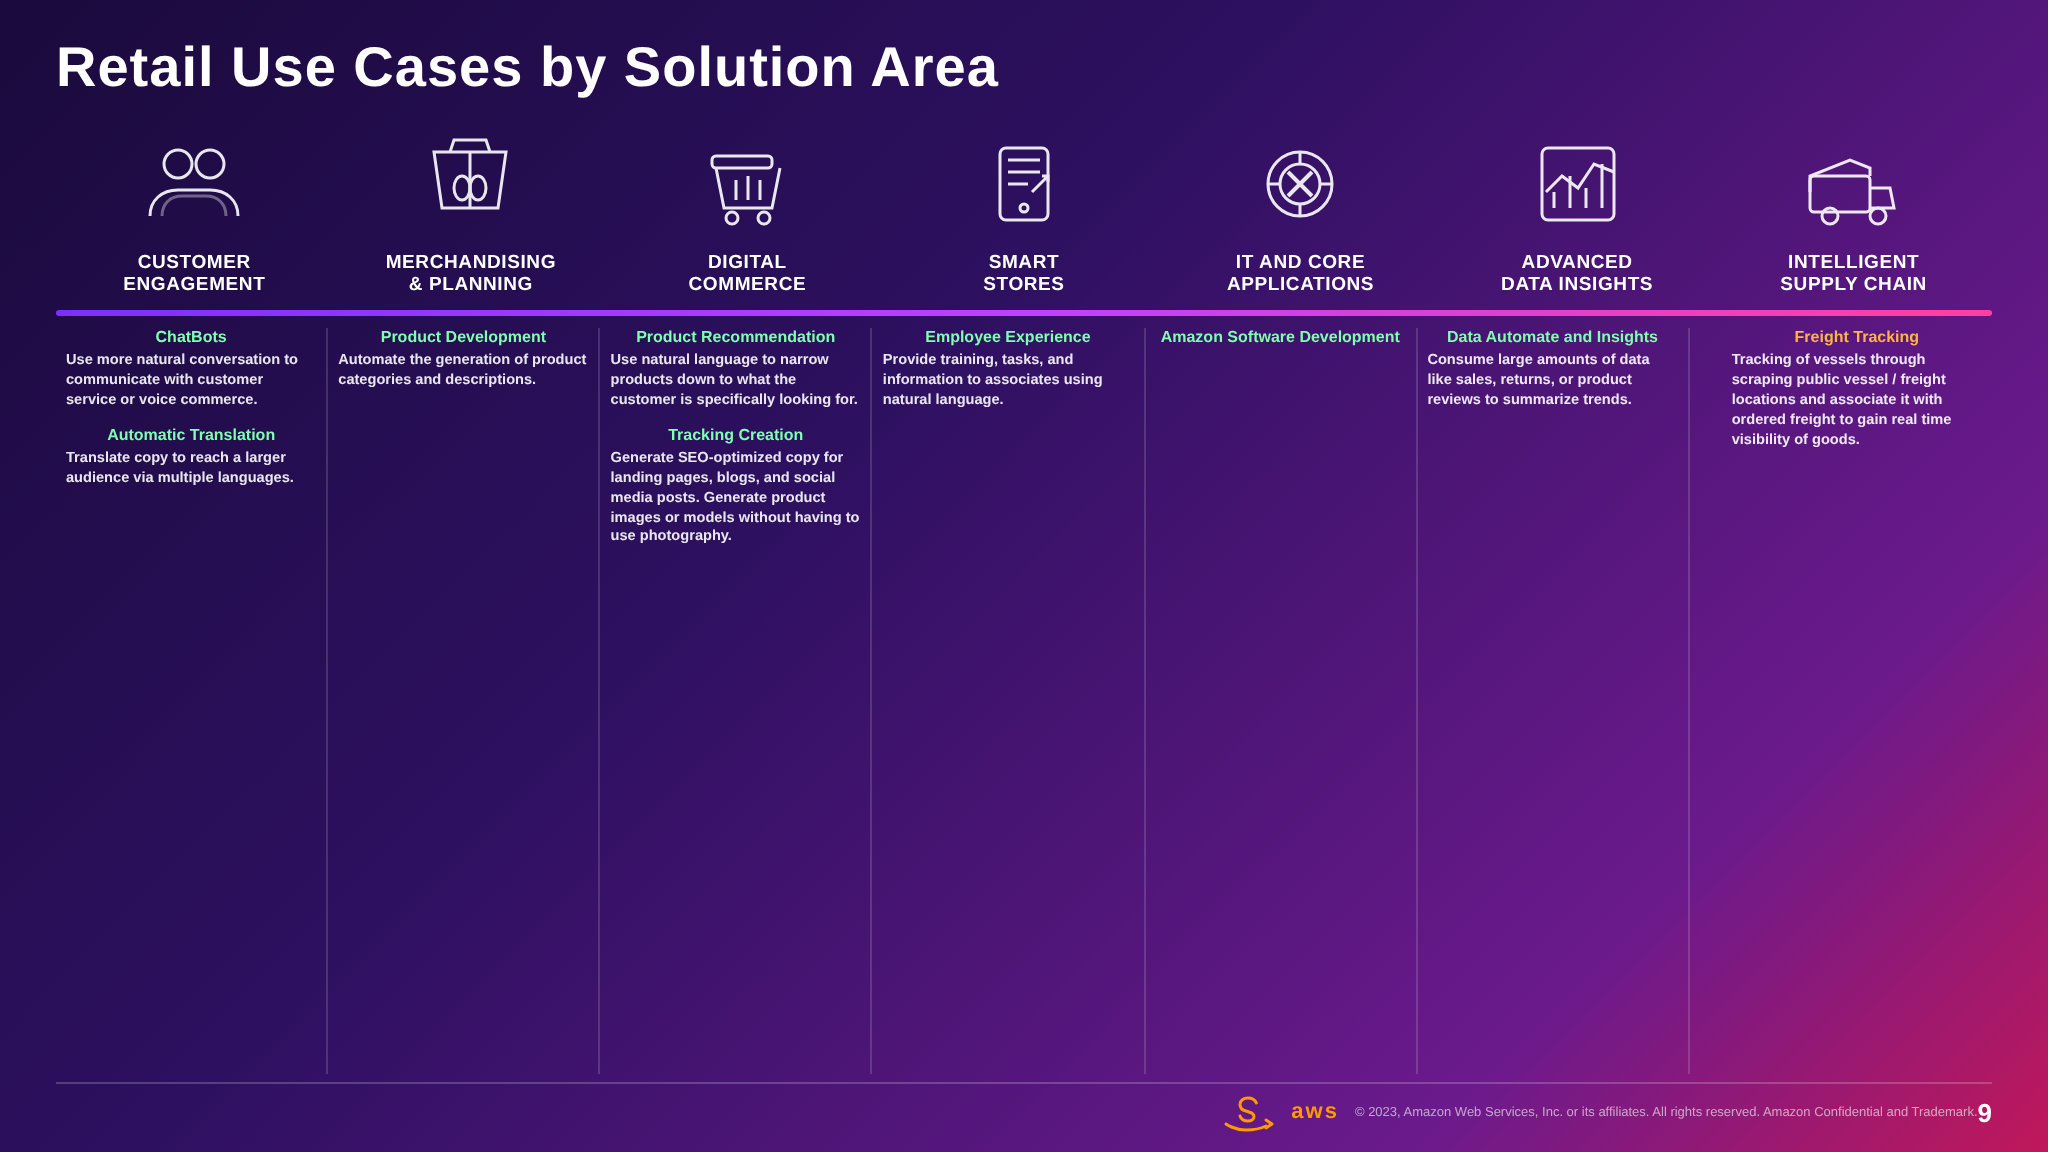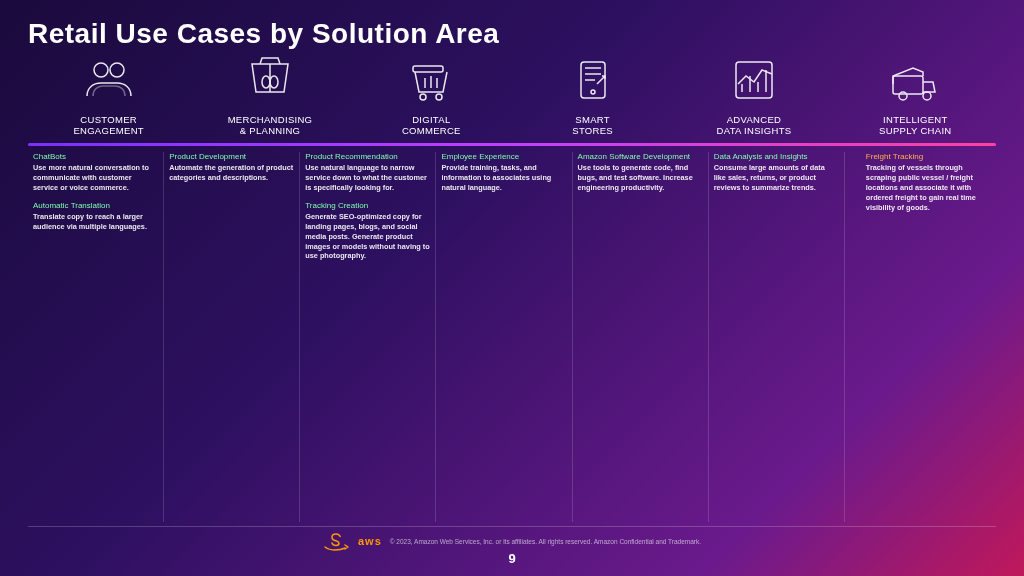--- a/index.html
+++ b/index.html
@@ -18,20 +18,21 @@
       height: 576px;
       padding: 18px 28px 10px 28px;
       display: flex;
       flex-direction: column;
     }
 
     .title {
       font-size: 28px;
       font-weight: 800;
       color: white;
+      margin-bottom: 12px;
       letter-spacing: 0.5px;
     }
 
     .columns-area {
       display: flex;
       flex-direction: column;
       flex: 1;
     }
 
     .icons-row {
@@ -61,21 +62,21 @@
       width: 52px;
       height: 52px;
       stroke: white;
       fill: none;
       stroke-width: 1.5;
       opacity: 0.9;
     }
 
     .col-label {
       font-size: 9.5px;
-      font-weight: 400;
+      font-weight: 700;
       text-transform: uppercase;
       line-height: 1.2;
       letter-spacing: 0.3px;
       color: white;
     }
 
     .divider-line {
       height: 3px;
       background: linear-gradient(to right, #7b2fff, #c040ff, #ff40a0);
       margin: 6px 0;
@@ -99,44 +100,44 @@
     .col-content:last-child {
       border-right: none;
       margin-left: 16px;
     }
 
     .use-case {
       margin-bottom: 8px;
     }
 
     .use-case-title {
-      font-weight: 400;
+      font-weight: 700;
       font-size: 8px;
       color: #7fffaf;
       margin-bottom: 1px;
       line-height: 1.3;
+      text-align: center;
     }
 
     .use-case-title.orange { color: #ffb347; }
 
     .use-case-desc {
       color: rgba(255,255,255,0.9);
       font-size: 7.3px;
       line-height: 1.35;
       font-weight: bold;
     }
 
     .footer {
       display: flex;
       align-items: center;
       justify-content: flex-end;
       margin-top: 4px;
       padding-top: 4px;
       border-top: 1px solid rgba(255,255,255,0.2);
-      flex-direction: column;
     }
 
     .footer-left {
       display: flex;
       align-items: center;
       gap: 8px;
     }
 
     .aws-logo {
       display: flex;
@@ -214,20 +215,31 @@
               <line x1="18" y1="20" x2="34" y2="20"></line>
               <line x1="18" y1="26" x2="28" y2="26"></line>
               <path d="M30 30 L38 22 M35 22 L38 22 L38 25"></path>
             </svg>
           </div>
           <div class="col-label">SMART<br>STORES</div>
         </div>
         <div class="col-header">
           <div class="col-icon">
             <svg viewBox="0 0 52 52">
+              <circle cx="26" cy="26" r="16"></circle>
+              <circle cx="26" cy="26" r="10"></circle>
+              <path d="M26 10 L26 16 M26 36 L26 42 M10 26 L16 26 M36 26 L42 26"></path>
+              <path d="M20 20 L32 32 M32 20 L20 32" stroke-width="2"></path>
+            </svg>
+          </div>
+          <div class="col-label">IT AND CORE<br>APPLICATIONS</div>
+        </div>
+        <div class="col-header">
+          <div class="col-icon">
+            <svg viewBox="0 0 52 52">
               <path d="M10 30 L18 22 L26 28 L34 16 L44 20"></path>
               <rect x="8" y="8" width="36" height="36" rx="3" fill="none"></rect>
               <path d="M14 38 L14 30 M22 38 L22 22 M30 38 L30 28 M38 38 L38 16"></path>
             </svg>
           </div>
           <div class="col-label">ADVANCED<br>DATA INSIGHTS</div>
         </div>
         <div class="col-header">
           <div class="col-icon">
             <svg viewBox="0 0 52 52">
@@ -255,42 +267,41 @@
         </div>
         <div class="col-content">
           <div class="use-case">
             <div class="use-case-title green">Product Development</div>
             <div class="use-case-desc">Automate the generation of product categories and descriptions.</div>
           </div>
         </div>
         <div class="col-content">
           <div class="use-case">
             <div class="use-case-title green">Product Recommendation</div>
-            <div class="use-case-desc">Use natural language to narrow service down to what the customer is specifically looking for.</div>
+            <div class="use-case-desc">Use natural language to narrow products down to what the customer is specifically looking for.</div>
           </div>
           <div class="use-case">
             <div class="use-case-title green">Tracking Creation</div>
             <div class="use-case-desc">Generate SEO-optimized copy for landing pages, blogs, and social media posts. Generate product images or models without having to use photography.</div>
           </div>
         </div>
         <div class="col-content">
           <div class="use-case">
             <div class="use-case-title green">Employee Experience</div>
             <div class="use-case-desc">Provide training, tasks, and information to associates using natural language.</div>
           </div>
         </div>
         <div class="col-content">
           <div class="use-case">
             <div class="use-case-title green">Amazon Software Development</div>
-            <div class="use-case-desc">Use tools to generate code, find bugs, and test software. Increase engineering productivity.</div>
-          </div>
-        </div>
-        <div class="col-content">
-          <div class="use-case">
-            <div class="use-case-title green">Data Analysis and Insights</div>
+          </div>
+        </div>
+        <div class="col-content">
+          <div class="use-case">
+            <div class="use-case-title green">Data Automate and Insights</div>
             <div class="use-case-desc">Consume large amounts of data like sales, returns, or product reviews to summarize trends.</div>
           </div>
         </div>
         <div class="col-content">
           <div class="use-case">
             <div class="use-case-title orange">Freight Tracking</div>
             <div class="use-case-desc">Tracking of vessels through scraping public vessel / freight locations and associate it with ordered freight to gain real time visibility of goods.</div>
           </div>
         </div>
       </div>

